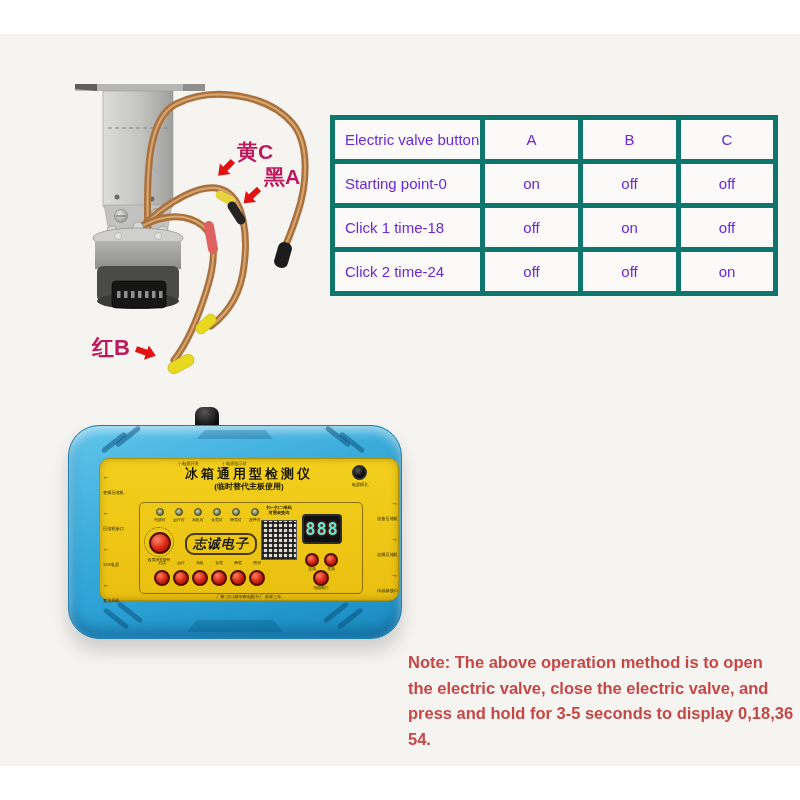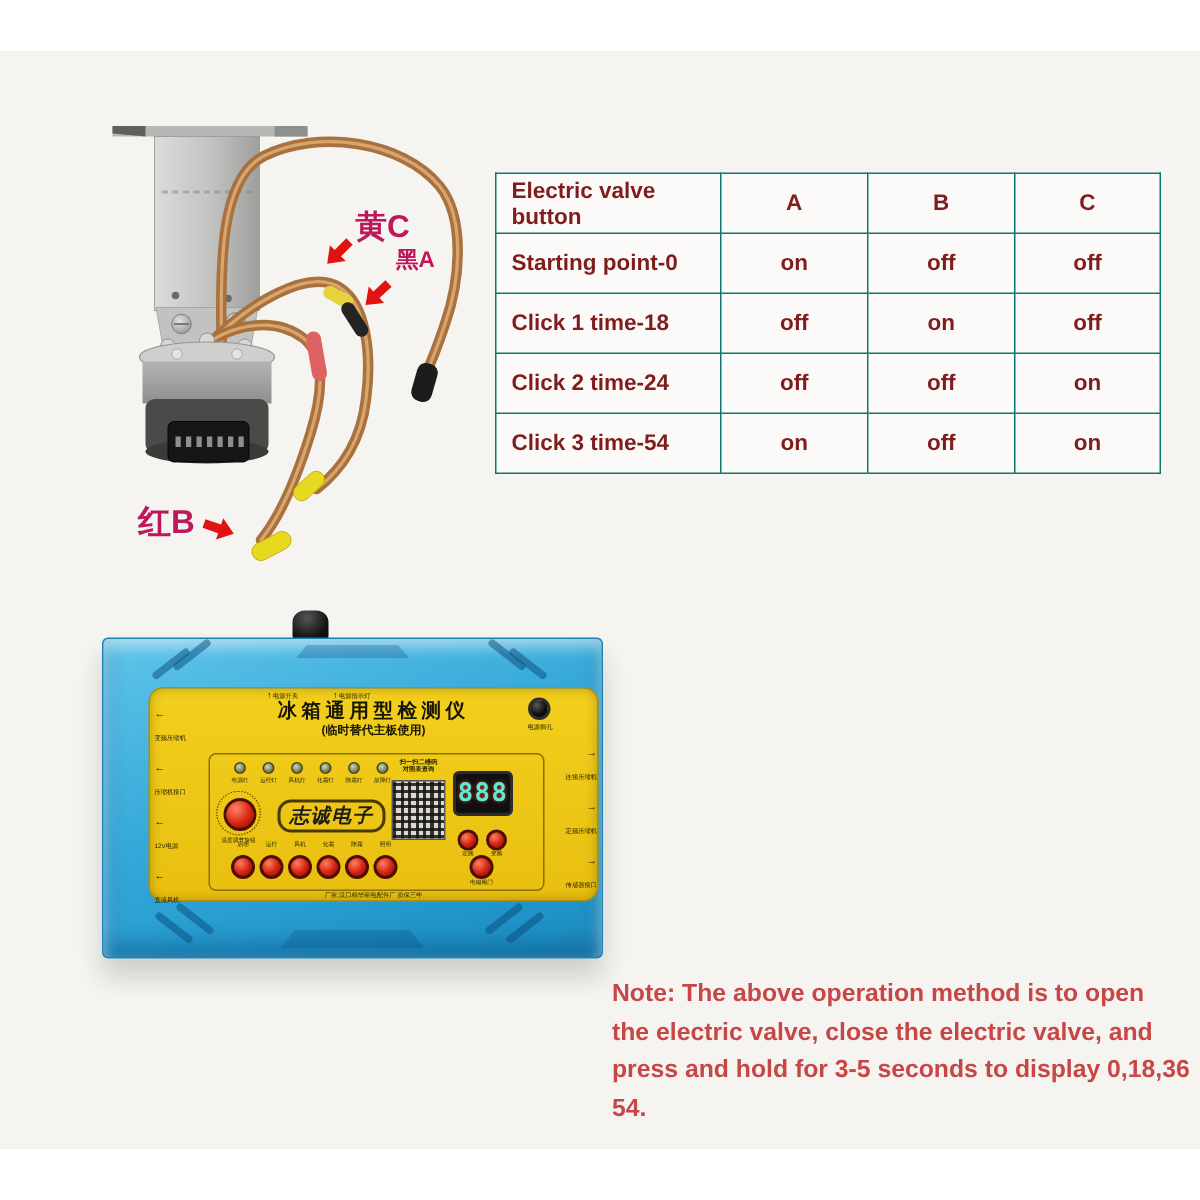--- a/index.html
+++ b/index.html
@@ -7,34 +7,34 @@
         font-family:"Liberation Sans",sans-serif;}
   .band{position:absolute;left:0;width:800px;background:#ffffff;}
   .band.top{top:0;height:34px;}
   .band.bottom{top:766px;height:34px;}
 
   
   .photo-svg{position:absolute;left:55px;top:65px;}
   .photo-label{position:absolute;font-weight:bold;color:#be185d;line-height:1;
                font-family:"Liberation Sans",sans-serif;}
   .photo-label.yellow{left:237px;top:141px;font-size:21px;}
-  .photo-label.black{left:264px;top:166px;font-size:15px;}
+  .photo-label.black{left:264px;top:166px;font-size:21px;}
   .photo-label.red{left:92px;top:337px;font-size:22px;}
 
   
   table.valve{position:absolute;left:330px;top:115px;border-collapse:collapse;}
-  .valve th,.valve td{border:1px solid #0f766e;background:#fbfaf8;color:#7f1d1d;
-      font-size:15px;font-weight:700;height:39px;text-align:center;padding:0;}
+  .valve th,.valve td{border:5px solid #0f766e;background:#fbfaf8;color:#6d28d9;
+      font-size:15px;font-weight:400;height:39px;text-align:center;padding:0;}
   .valve .lbl{text-align:left;padding-left:10px;}
 
   
   .device{position:absolute;left:68px;top:405px;width:332px;height:240px;}
   .knob-top{position:absolute;left:127px;top:2px;width:24px;height:20px;border-radius:8px 8px 3px 3px;
       background:radial-gradient(circle at 40% 25%,#555,#101010 70%);}
-  .case{position:absolute;left:0;top:20px;width:332px;height:212px;border-radius:4px;
+  .case{position:absolute;left:0;top:20px;width:332px;height:212px;border-radius:31px;
       background:linear-gradient(160deg,#60c4ea 0%,#34a8d9 45%,#2196cb 80%,#1d8cbf 100%);
       border:1px solid #1b82b4;
       box-shadow:inset 0 5px 10px rgba(255,255,255,.55), inset 0 -9px 14px rgba(0,60,110,.4),
                  0 12px 18px rgba(0,0,0,.16);}
   .groove{position:absolute;width:30px;height:5px;border-radius:3px;background:rgba(8,76,122,.5);}
   .edge-trap{position:absolute;background:rgba(8,76,122,.28);
       clip-path:polygon(10% 0,90% 0,100% 100%,0 100%);}
 
   .panel{position:absolute;left:30px;top:32px;width:300px;height:143px;border-radius:10px;
       background:linear-gradient(180deg,#f3cf1d,#e9bf10);
@@ -204,26 +204,20 @@
       <td>off</td>
       <td>on</td>
       <td>off</td>
     </tr>
     <tr>
       <td class="lbl">Click 2 time-24</td>
       <td>off</td>
       <td>off</td>
       <td>on</td>
     </tr>
-    <tr>
-      <td class="lbl">Click 3 time-54</td>
-      <td>on</td>
-      <td>off</td>
-      <td>on</td>
-    </tr>
   </tbody>
     </table>
 
   <div class="device">
     <div class="knob-top"></div>
     <div class="case">
       <div class="groove" style="left:30px;top:14px;transform:rotate(-38deg);"></div>
       <div class="groove" style="left:44px;top:8px;transform:rotate(-38deg);"></div>
       <div class="groove" style="left:254px;top:8px;transform:rotate(38deg);"></div>
       <div class="groove" style="left:268px;top:14px;transform:rotate(38deg);"></div>

